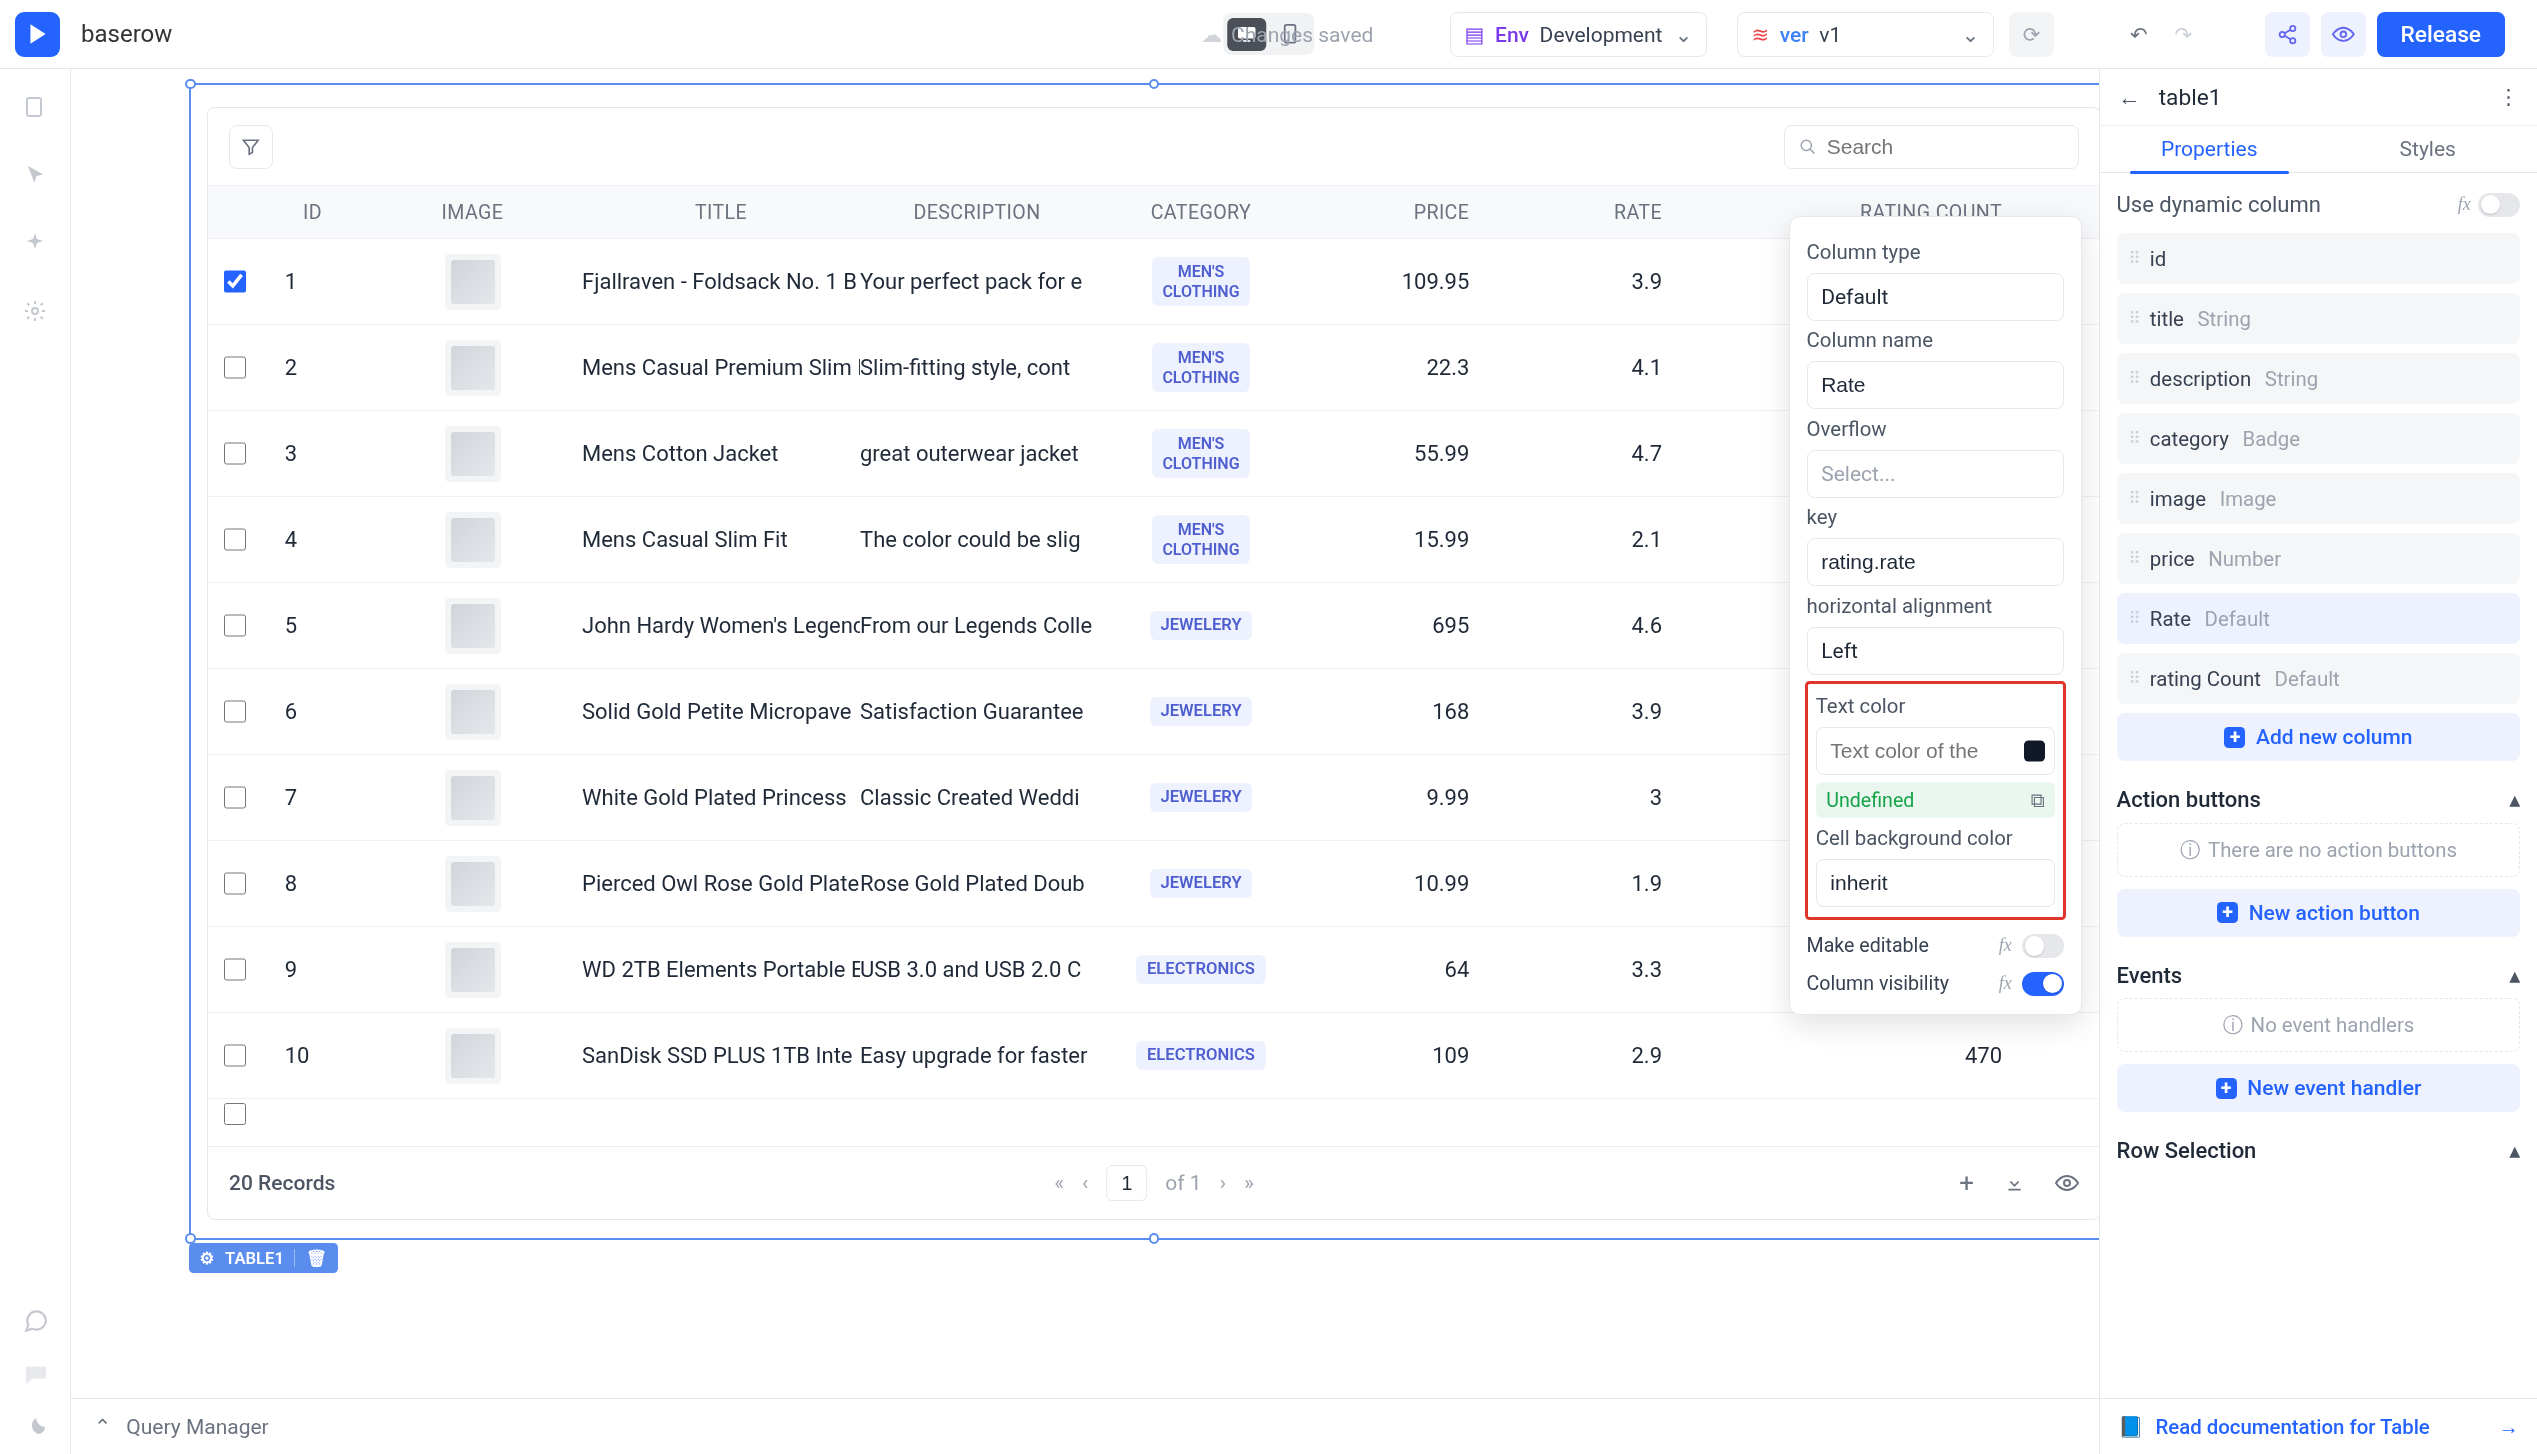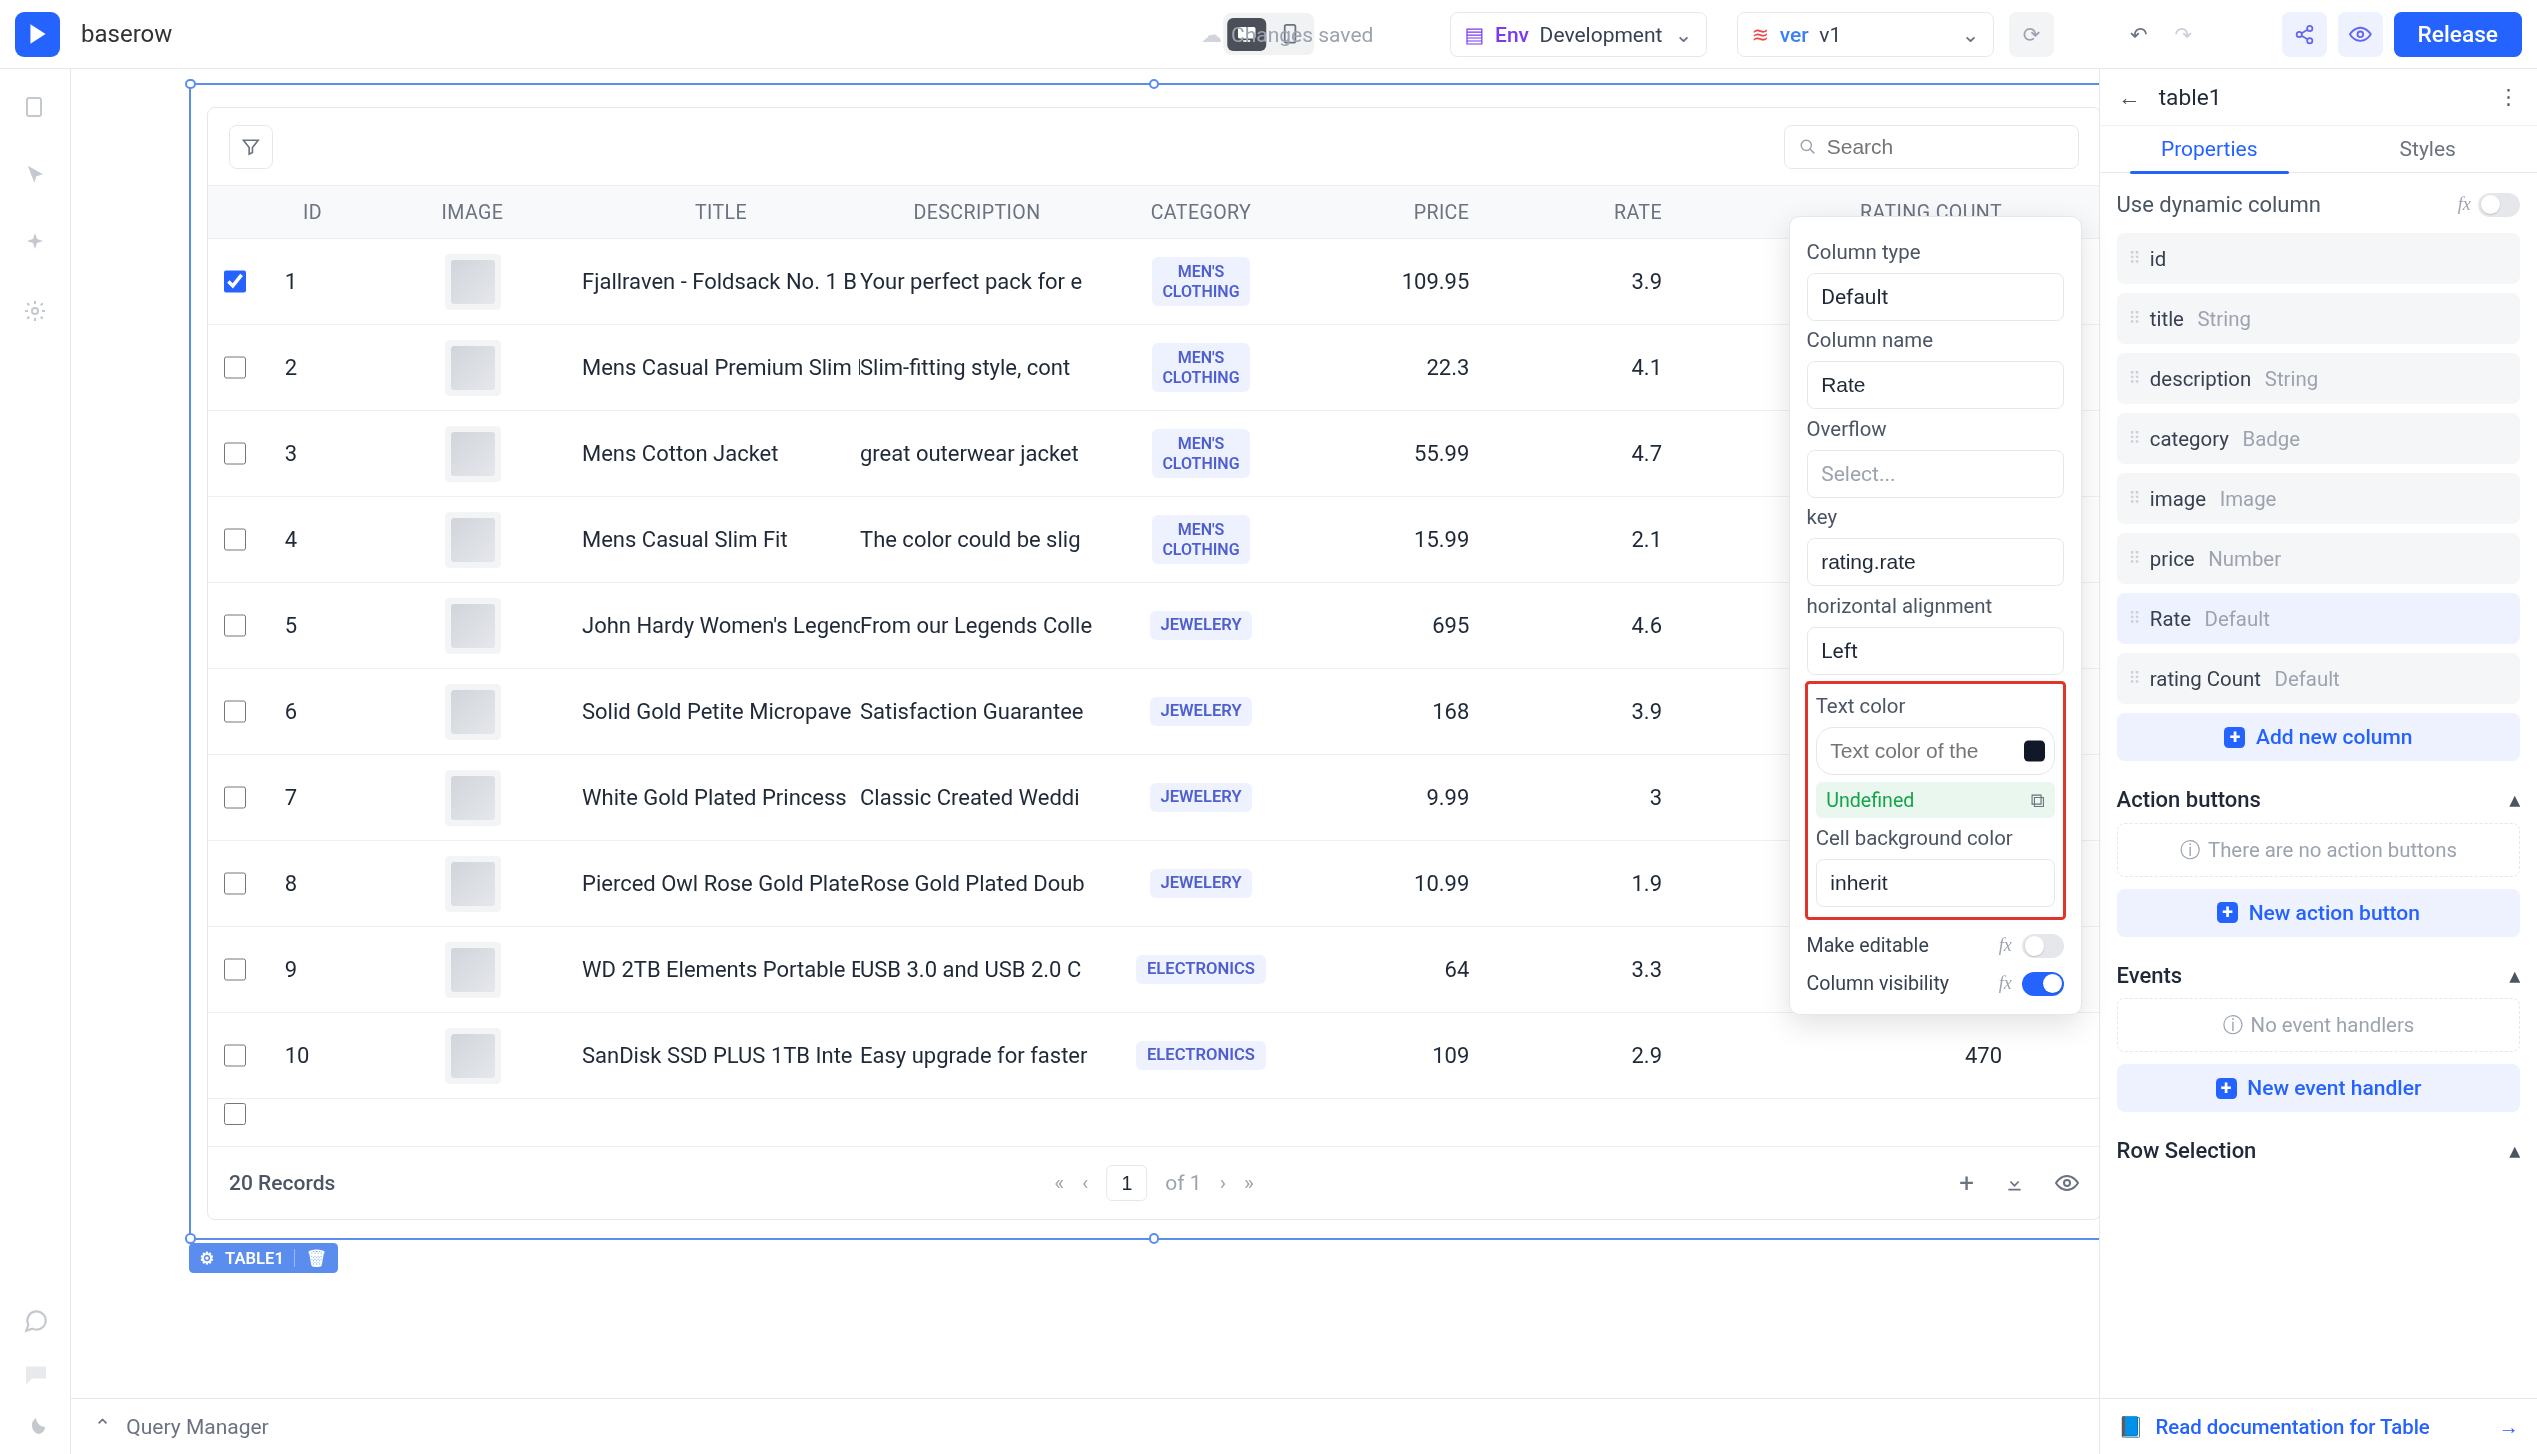--- a/index.html
+++ b/index.html
@@ -18,21 +18,21 @@
   .saved { position:absolute; left:1201px; top:0; height:69px; display:flex; align-items:center; color:#9ca3af; font-size:21px; gap:9px;}
   .saved-cloud { color:#d1d5db; font-size:21px;}
   .env-box { position:absolute; left:1450px; top:12px; height:45px; width:257px; border:1.5px solid #e5e7eb; border-radius:7.6px; display:flex; align-items:center; padding:0 13.6px; gap:10.6px; color:#374151;}
   .env-tag { color:#7c3aed; font-weight:500;}
   .env-box .chev { margin-left:auto; color:#6b7280;}
   .ver-box { position:absolute; left:1737px; top:12px; height:45px; width:257px; border:1.5px solid #e5e7eb; border-radius:7.6px; display:flex; align-items:center; padding:0 13.6px; gap:10.6px; color:#374151;}
   .ver-tag { color:#3b82f6; font-weight:500;}
   .ver-box .chev { margin-left:auto; color:#6b7280;}
   .ver-refresh { position:absolute; left:2009px; top:12px; width:45px; height:45px; background:#f3f4f6; border-radius:7.6px; display:flex; align-items:center; justify-content:center; color:#9ca3af;}
   .undo-redo { position:absolute; left:2130px; top:0; height:69px; display:flex; align-items:center; gap:27px; color:#6b7280;}
-  .top-right { position:absolute; right:15px; top:12px; display:flex; align-items:center; gap:10.6px;padding-left:28px;}
+  .top-right { position:absolute; right:32px; top:12px; display:flex; align-items:center; gap:10.6px;padding-left:28px;}
   .icon-btn { width:45px; height:45px; border-radius:7.6px; background:#eef2ff; display:flex; align-items:center; justify-content:center; color:#6366f1;}
   .release-btn { height:45px; padding:0 24px; background:#2563ff; color:#fff; border-radius:7.6px; font-size:22.7px; font-weight:500; display:flex; align-items:center;}
 
   
   .leftrail { position:absolute; left:0; top:69px; bottom:0; width:71px; border-right:1.5px solid #e5e7eb; display:flex; flex-direction:column; align-items:center; padding-top:22.7px; gap:38px; color:#c4c8cf;}
   .leftrail .ritem { width:30px; height:30px; display:flex; align-items:center; justify-content:center;}
   .leftrail-bottom { position:absolute; left:0; bottom:15px; width:71px; display:flex; flex-direction:column; align-items:center; gap:30px; color:#c4c8cf;}
 
   
   .canvas { position:absolute; left:71px; top:69px; right:438px; bottom:56px; background:#fff;}
@@ -503,21 +503,21 @@
 
     <div class="lbl">key</div>
     <input class="field" value="rating.rate" style="">
 
     <div class="lbl">horizontal alignment</div>
     <div class="field">Left</div>
 
     <div class="hlbox">
       <div class="lbl" style="margin-top:2px">Text color</div>
       <div class="fx-in">
-        <input class="field" style="padding-right: 38px; border-radius: 17px;" placeholder="Text color of the">
+        <input class="field" style="padding-right: 38px;" placeholder="Text color of the">
         <div class="fx-chip"></div>
       </div>
       <div class="undef-row">
         <span>Undefined</span>
         <span class="copy">⧉</span>
       </div>
       <div class="lbl">Cell background color</div>
       <input class="field" value="inherit" style="">
     </div>
 

